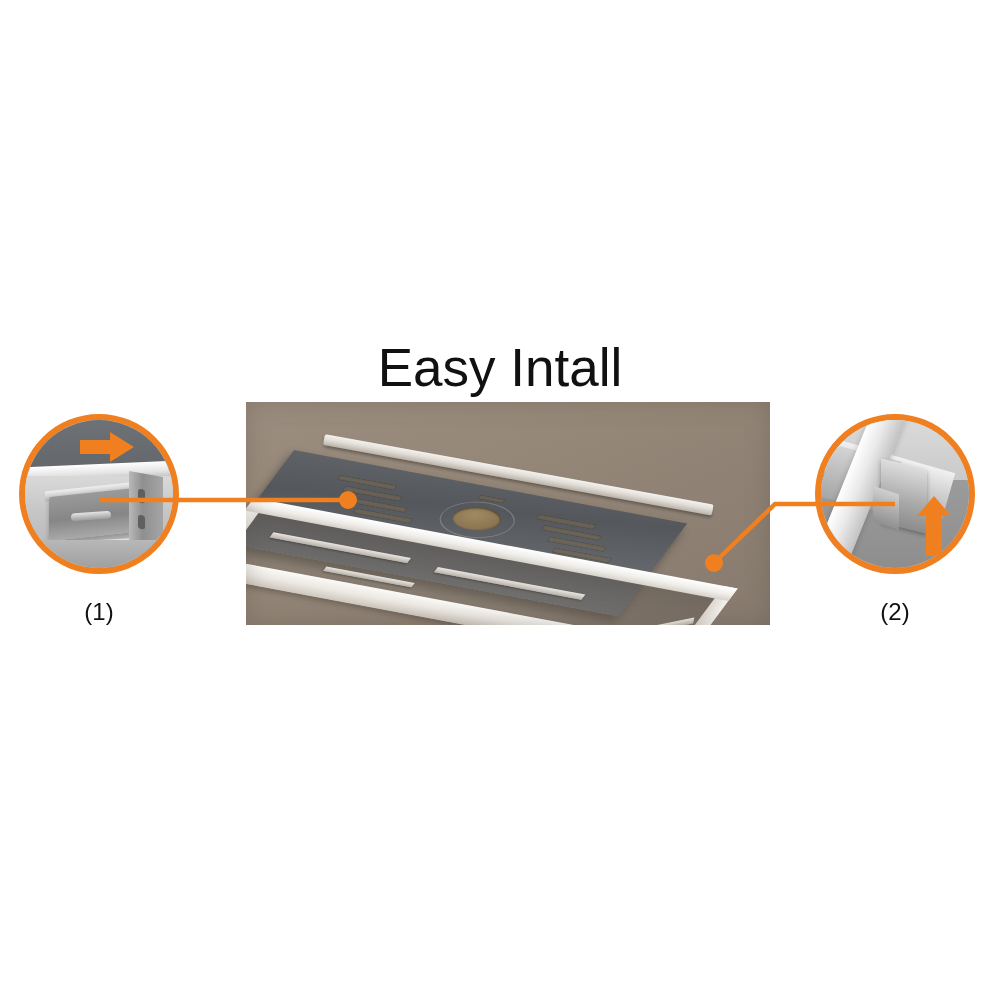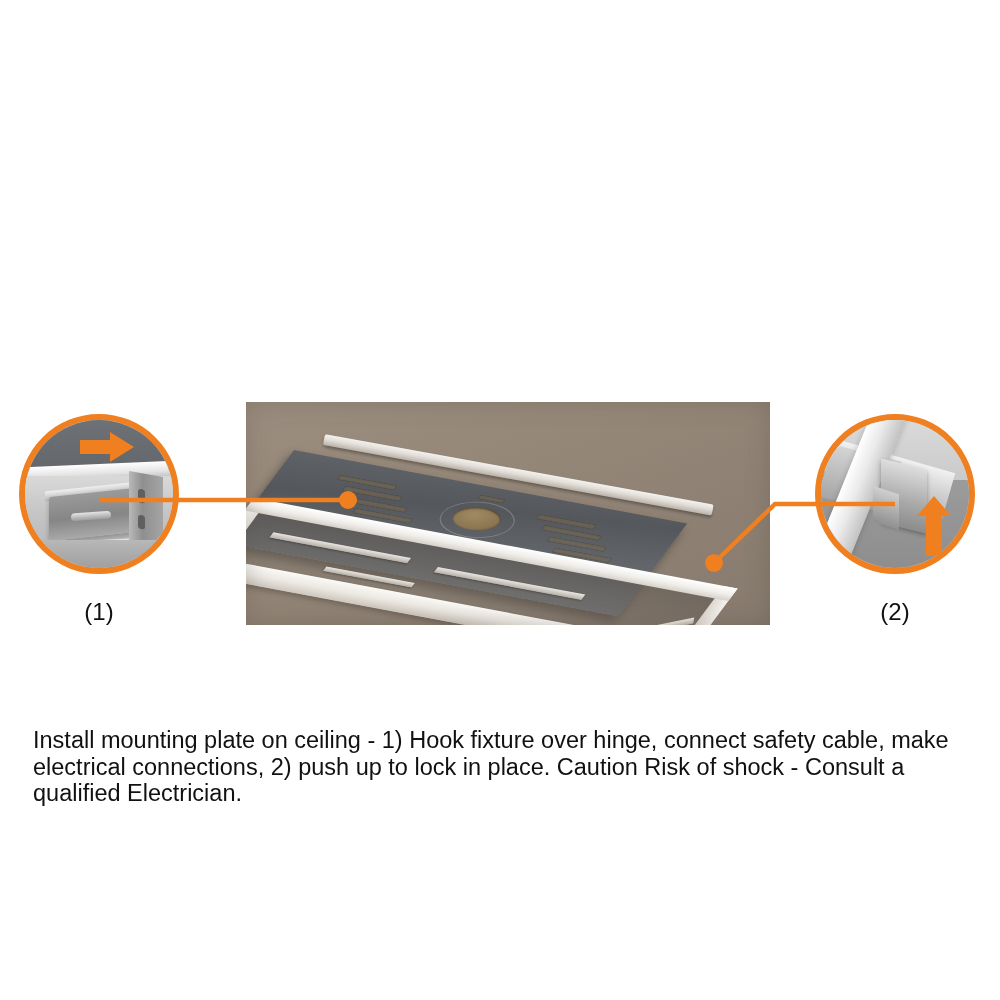--- a/index.html
+++ b/index.html
@@ -376,20 +376,21 @@
     font-size: 23.5px;
     line-height: 26.5px;
     color: #111111;
   }
 </style>
 </head>
 <body>
 
 <div id="stage">
 
+  <div class="title">Easy Intall</div>
 
   <div class="center-photo">
     <div class="cp-bg"></div>
 
     <div class="cp-rail-shadow"></div>
     <div class="cp-rail"></div>
 
     <div class="cp-plate-wrap">
       <div class="cp-plate"></div>
       <div class="cp-ring"></div>
@@ -470,15 +471,14 @@
 
   <svg class="connectors" viewBox="0 0 1000 1000">
 
     <line x1="99" y1="500" x2="348" y2="500" stroke="#F07F1F" stroke-width="4.5"></line>
     <circle cx="348" cy="500" r="9" fill="#F07F1F"></circle>
 
     <polyline points="714,563 775,504 895,504" fill="none" stroke="#F07F1F" stroke-width="4.5"></polyline>
     <circle cx="714" cy="563" r="9" fill="#F07F1F"></circle>
   </svg>
 
-  <div class="caption">Install mounting plate on ceiling - 1) Hook fixture over hinge, connect safety cable, make electrical connections, 2) push up to lock in place. Caution Risk of shock - Consult a qualified Electrician.</div>
 
 </div>
 
 </body></html>

